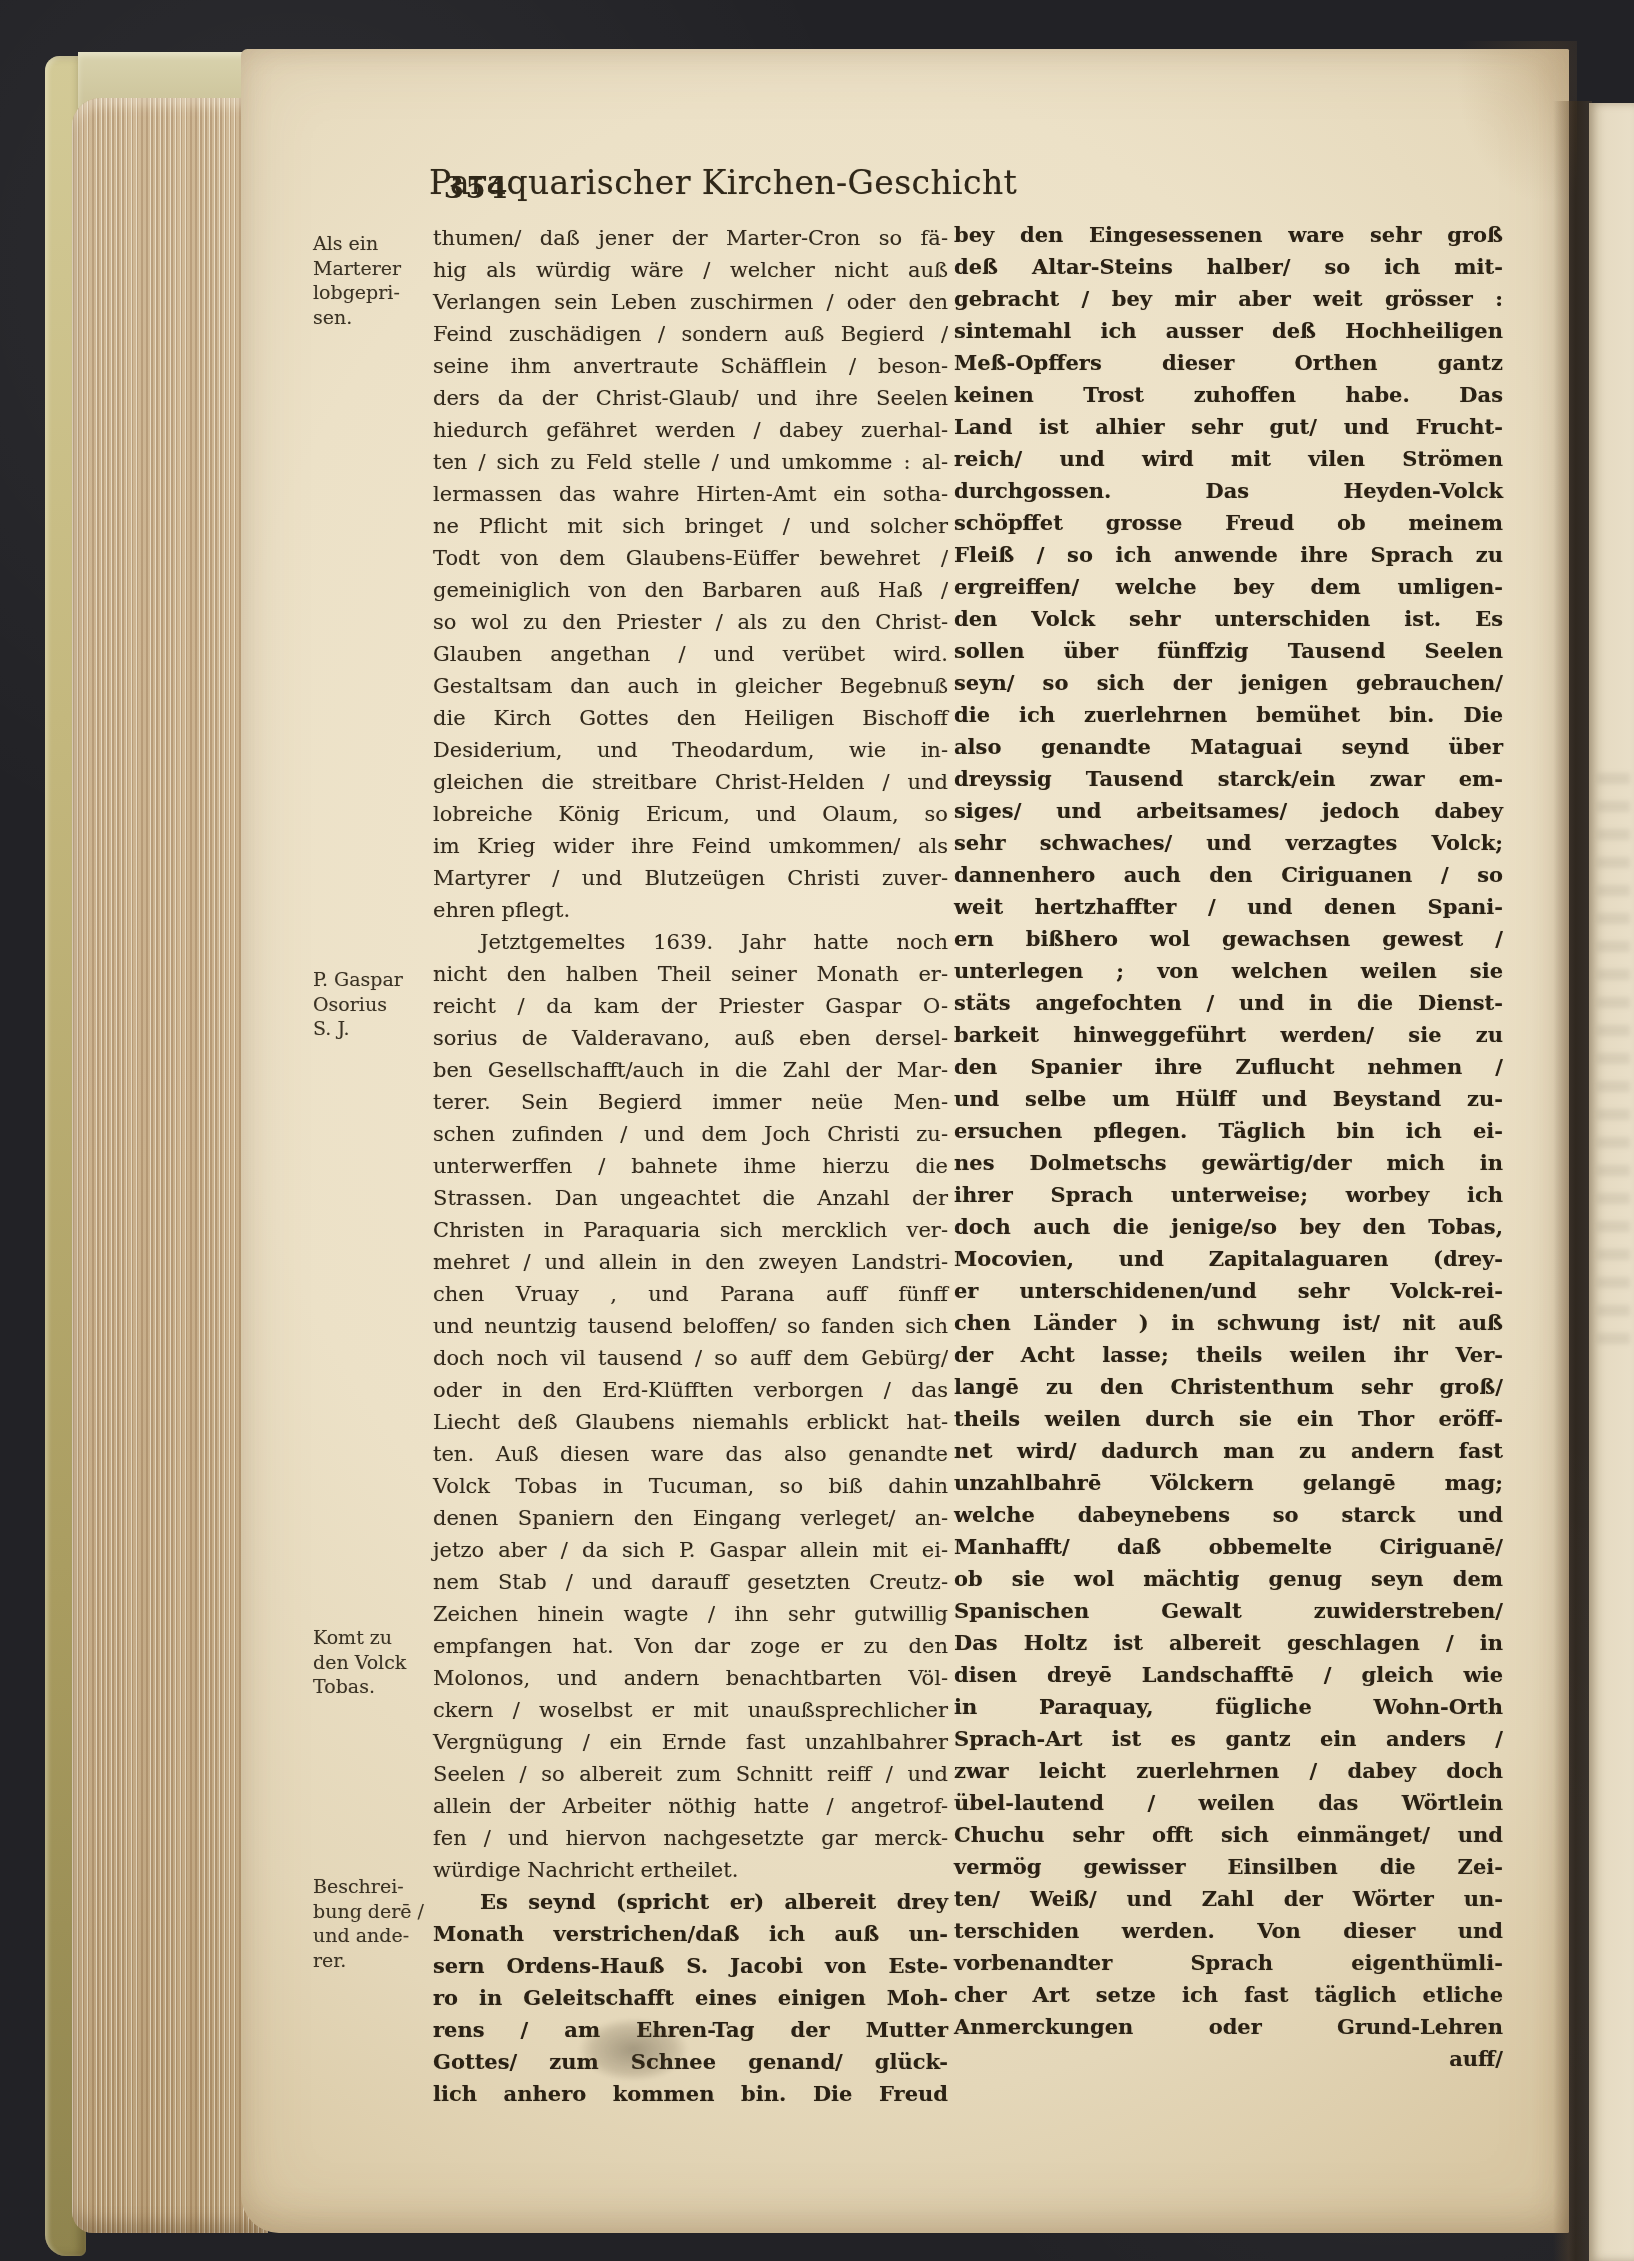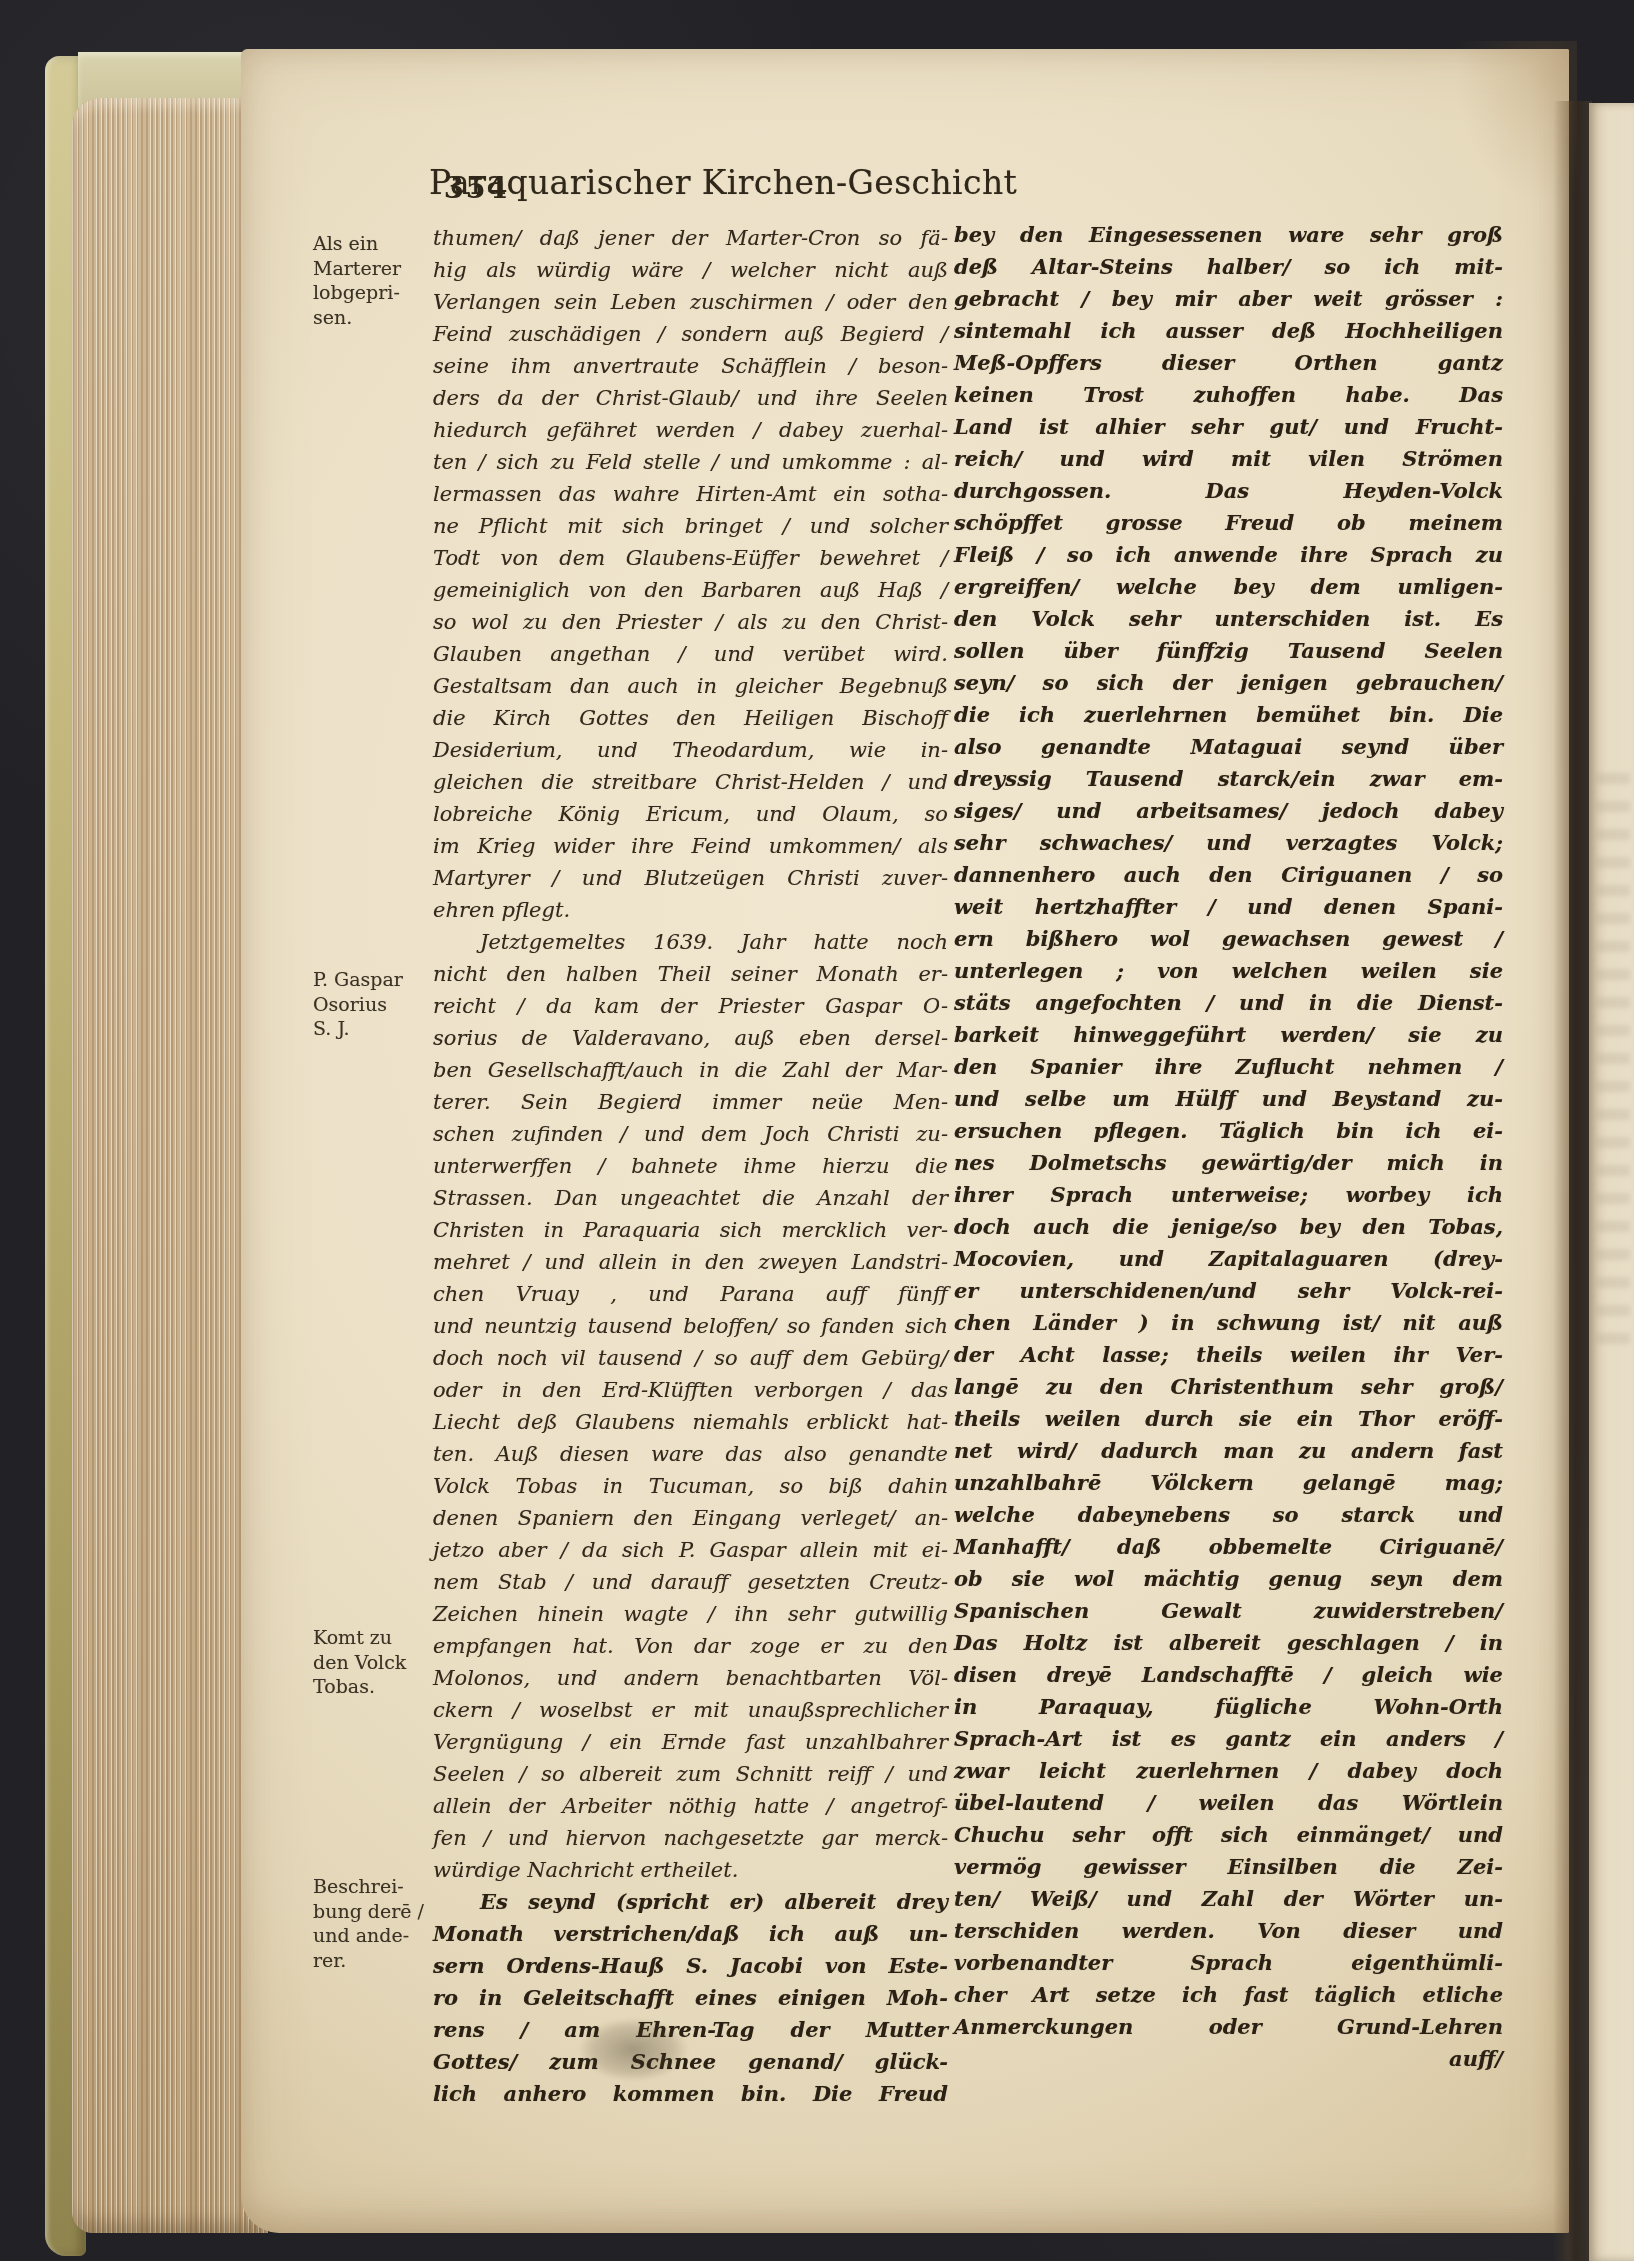--- a/index.html
+++ b/index.html
@@ -49,21 +49,21 @@
   }
   .header{position:absolute;top:114px;left:188px;right:123px;height:52px;color:#2f2719;}
   .pagenum{position:absolute;left:14.7px;top:8.2px;font-size:29px;letter-spacing:1.6px;font-weight:bold;}
   .running-title{
     position:absolute;left:0;right:0;top:0;text-align:left;
     font-size:33px;font-weight:normal;letter-spacing:0.4px;
     text-shadow:0 0 0.8px rgba(50,40,25,.45);
   }
 
   .col{position:absolute;color:#32291c;font-size:21px;line-height:32px;
-       text-shadow:0 0 0.8px rgba(60,48,28,.35);font-style:italic;}
+       text-shadow:0 0 0.8px rgba(60,48,28,.35);}
   .col-left{left:192px;top:173px;width:515px;}
   .col-right{left:713px;top:170px;width:549px;}
   .para{margin:0;}
   .para.quote{font-weight:bold;color:#2a2114;}
   .tline{text-align:justify;text-align-last:justify;min-height:32px;}
   .tline.short{text-align-last:left;}
   .tline.indent{padding-left:47px;}
   .para.catchword .tline{text-align-last:right;}
 
   .margin-notes{position:absolute;inset:0;pointer-events:none;}

